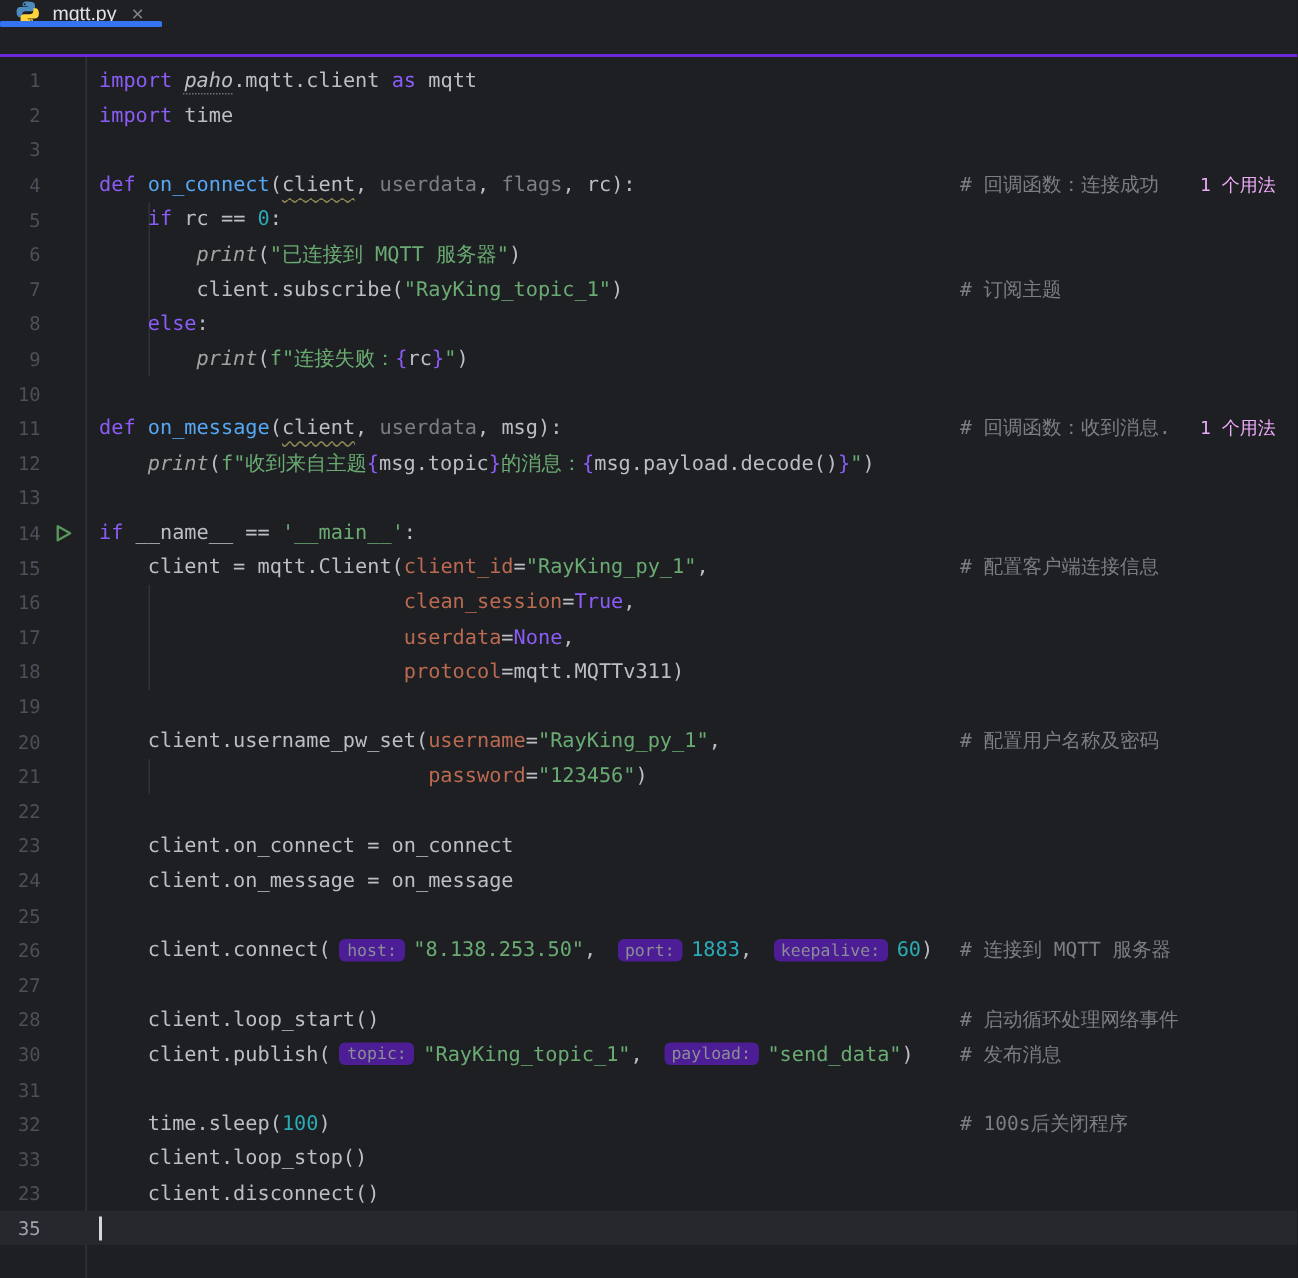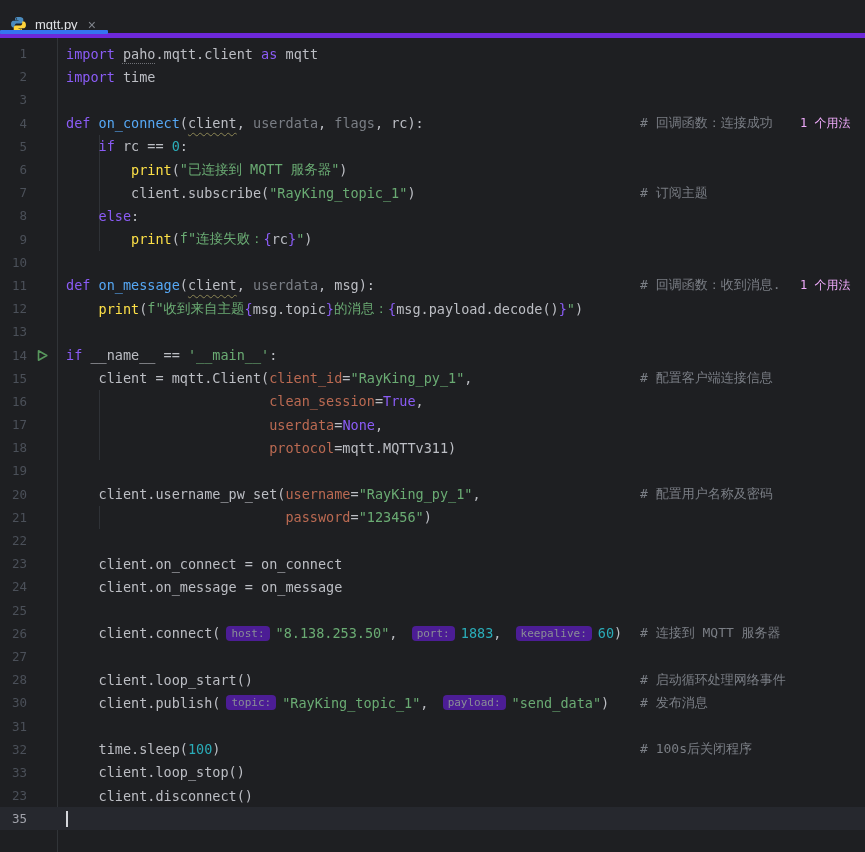--- a/index.html
+++ b/index.html
@@ -5,22 +5,22 @@
   * { margin:0; padding:0; box-sizing:border-box; }
   html,body { width:865px; height:852px; overflow:hidden; }
   body {
     background:#1E1F22;
     font-family:"DejaVu Sans Mono","Liberation Mono",monospace;
   }
 
   
   .tabbar {
     height:38px; background:#1F2023;
-    border-bottom:5px solid #6d28d9;
-    display:flex; align-items:flex-end;
+    border-bottom:2px solid #6d28d9;
+    display:flex; align-items:flex-start;
     position:relative;
   }
   .tab {
     display:inline-flex; align-items:center;
     padding:0 12px 0 10px; position:relative;
     cursor:pointer;
   }
   .tab-indicator {
     position:absolute; left:0; right:0; bottom:-1px; height:4px;
     background:#3574F0; border-radius:1px;
@@ -65,31 +65,32 @@
     width:30px; display:flex; justify-content:center; align-items:center;
     height:100%;
   }
   .code {
     margin-left:9px; font-size:13.5px; color:#BCBEC4;
     display:flex; align-items:center; white-space:pre;
   }
   .tok-k  { color:#8b5cf6; }
   .tok-s  { color:#6AAB73; }
   .tok-n  { color:#2AACB8; }
-  .tok-b  { color:#fde047; }
+  .tok-b  { color:#a3a3a3;font-style:italic; }
   .tok-fn { color:#56A8F5; }
   .tok-kw2{ color:#BB6A52; }
   .tok-pu { color:#7A7E85; }
   .tok-wavy {
     text-decoration:underline wavy #8d8655 1px;
     text-underline-offset:4px;
   }
   .tok-dot {
     text-decoration:underline dotted #6f7177 1px;
     text-underline-offset:4px;
+    font-style:italic;
   }
   .inlay {
     display:inline-block; background:#4c1d95; color:#8A8E96;
     font-size:11px; line-height:15px; padding:0 5px;
     border-radius:4px; margin:0 6px; vertical-align:middle;
   }
   .comment {
     position:absolute; left:640px; font-size:13px; color:#7A7E85;
     white-space:pre;
   }

